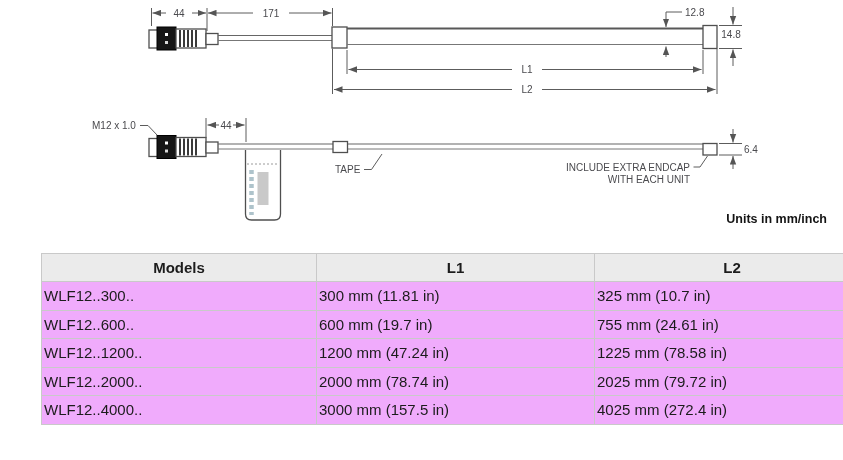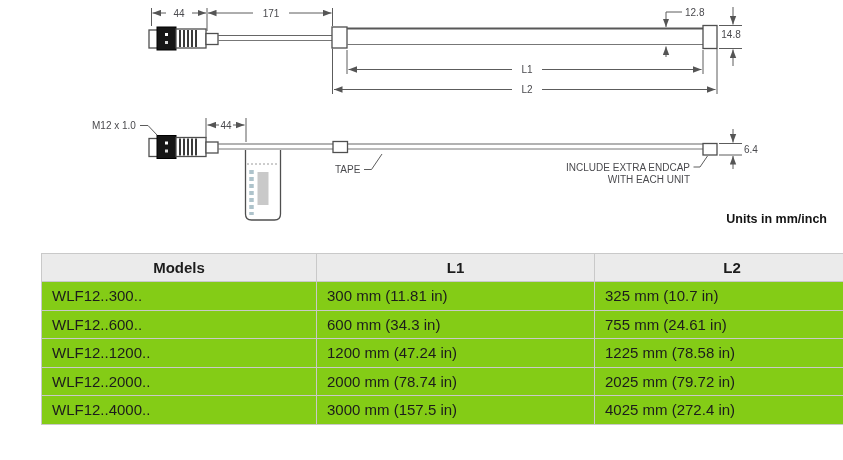--- a/index.html
+++ b/index.html
@@ -24,21 +24,21 @@
     border-collapse:collapse; table-layout:fixed;margin-left:31px;
   }
   .spec-table th, .spec-table td {
     border:1px solid #c9c9c9; font-size:15px; color:#1c1c1c;
     overflow:hidden; white-space:nowrap;
   }
   .spec-table th {
     background:#ebebeb; font-weight:bold; text-align:center;
     height:27px; padding:0;
   }
-  .spec-table td { text-align:left; padding:0 0 0 10px; height:27.5px; background:#84cc16; }
+  .spec-table td { text-align:left; padding:0 0 0 2px; height:27.5px; background:#f0abfc; }
 </style>
 </head>
 <body>
 
 <svg id="drawing-top" class="drawing" width="843" height="112" viewBox="0 0 843 112">
   <defs>
     <marker id="arrA" markerWidth="9" markerHeight="7" refX="8.5" refY="3.5" orient="auto" markerUnits="userSpaceOnUse">
       <path d="M0,0.3 L8.5,3.5 L0,6.7 Z" fill="#555555"></path>
     </marker>
   </defs>
@@ -204,21 +204,21 @@
     </tr>
   </thead>
   <tbody>
     <tr>
       <td>WLF12..300..</td>
       <td>300 mm (11.81 in)</td>
       <td>325 mm (10.7 in)</td>
     </tr>
     <tr>
       <td>WLF12..600..</td>
-      <td>600 mm (34.3 in)</td>
+      <td>600 mm (19.7 in)</td>
       <td>755 mm (24.61 in)</td>
     </tr>
     <tr>
       <td>WLF12..1200..</td>
       <td>1200 mm (47.24 in)</td>
       <td>1225 mm (78.58 in)</td>
     </tr>
     <tr>
       <td>WLF12..2000..</td>
       <td>2000 mm (78.74 in)</td>

